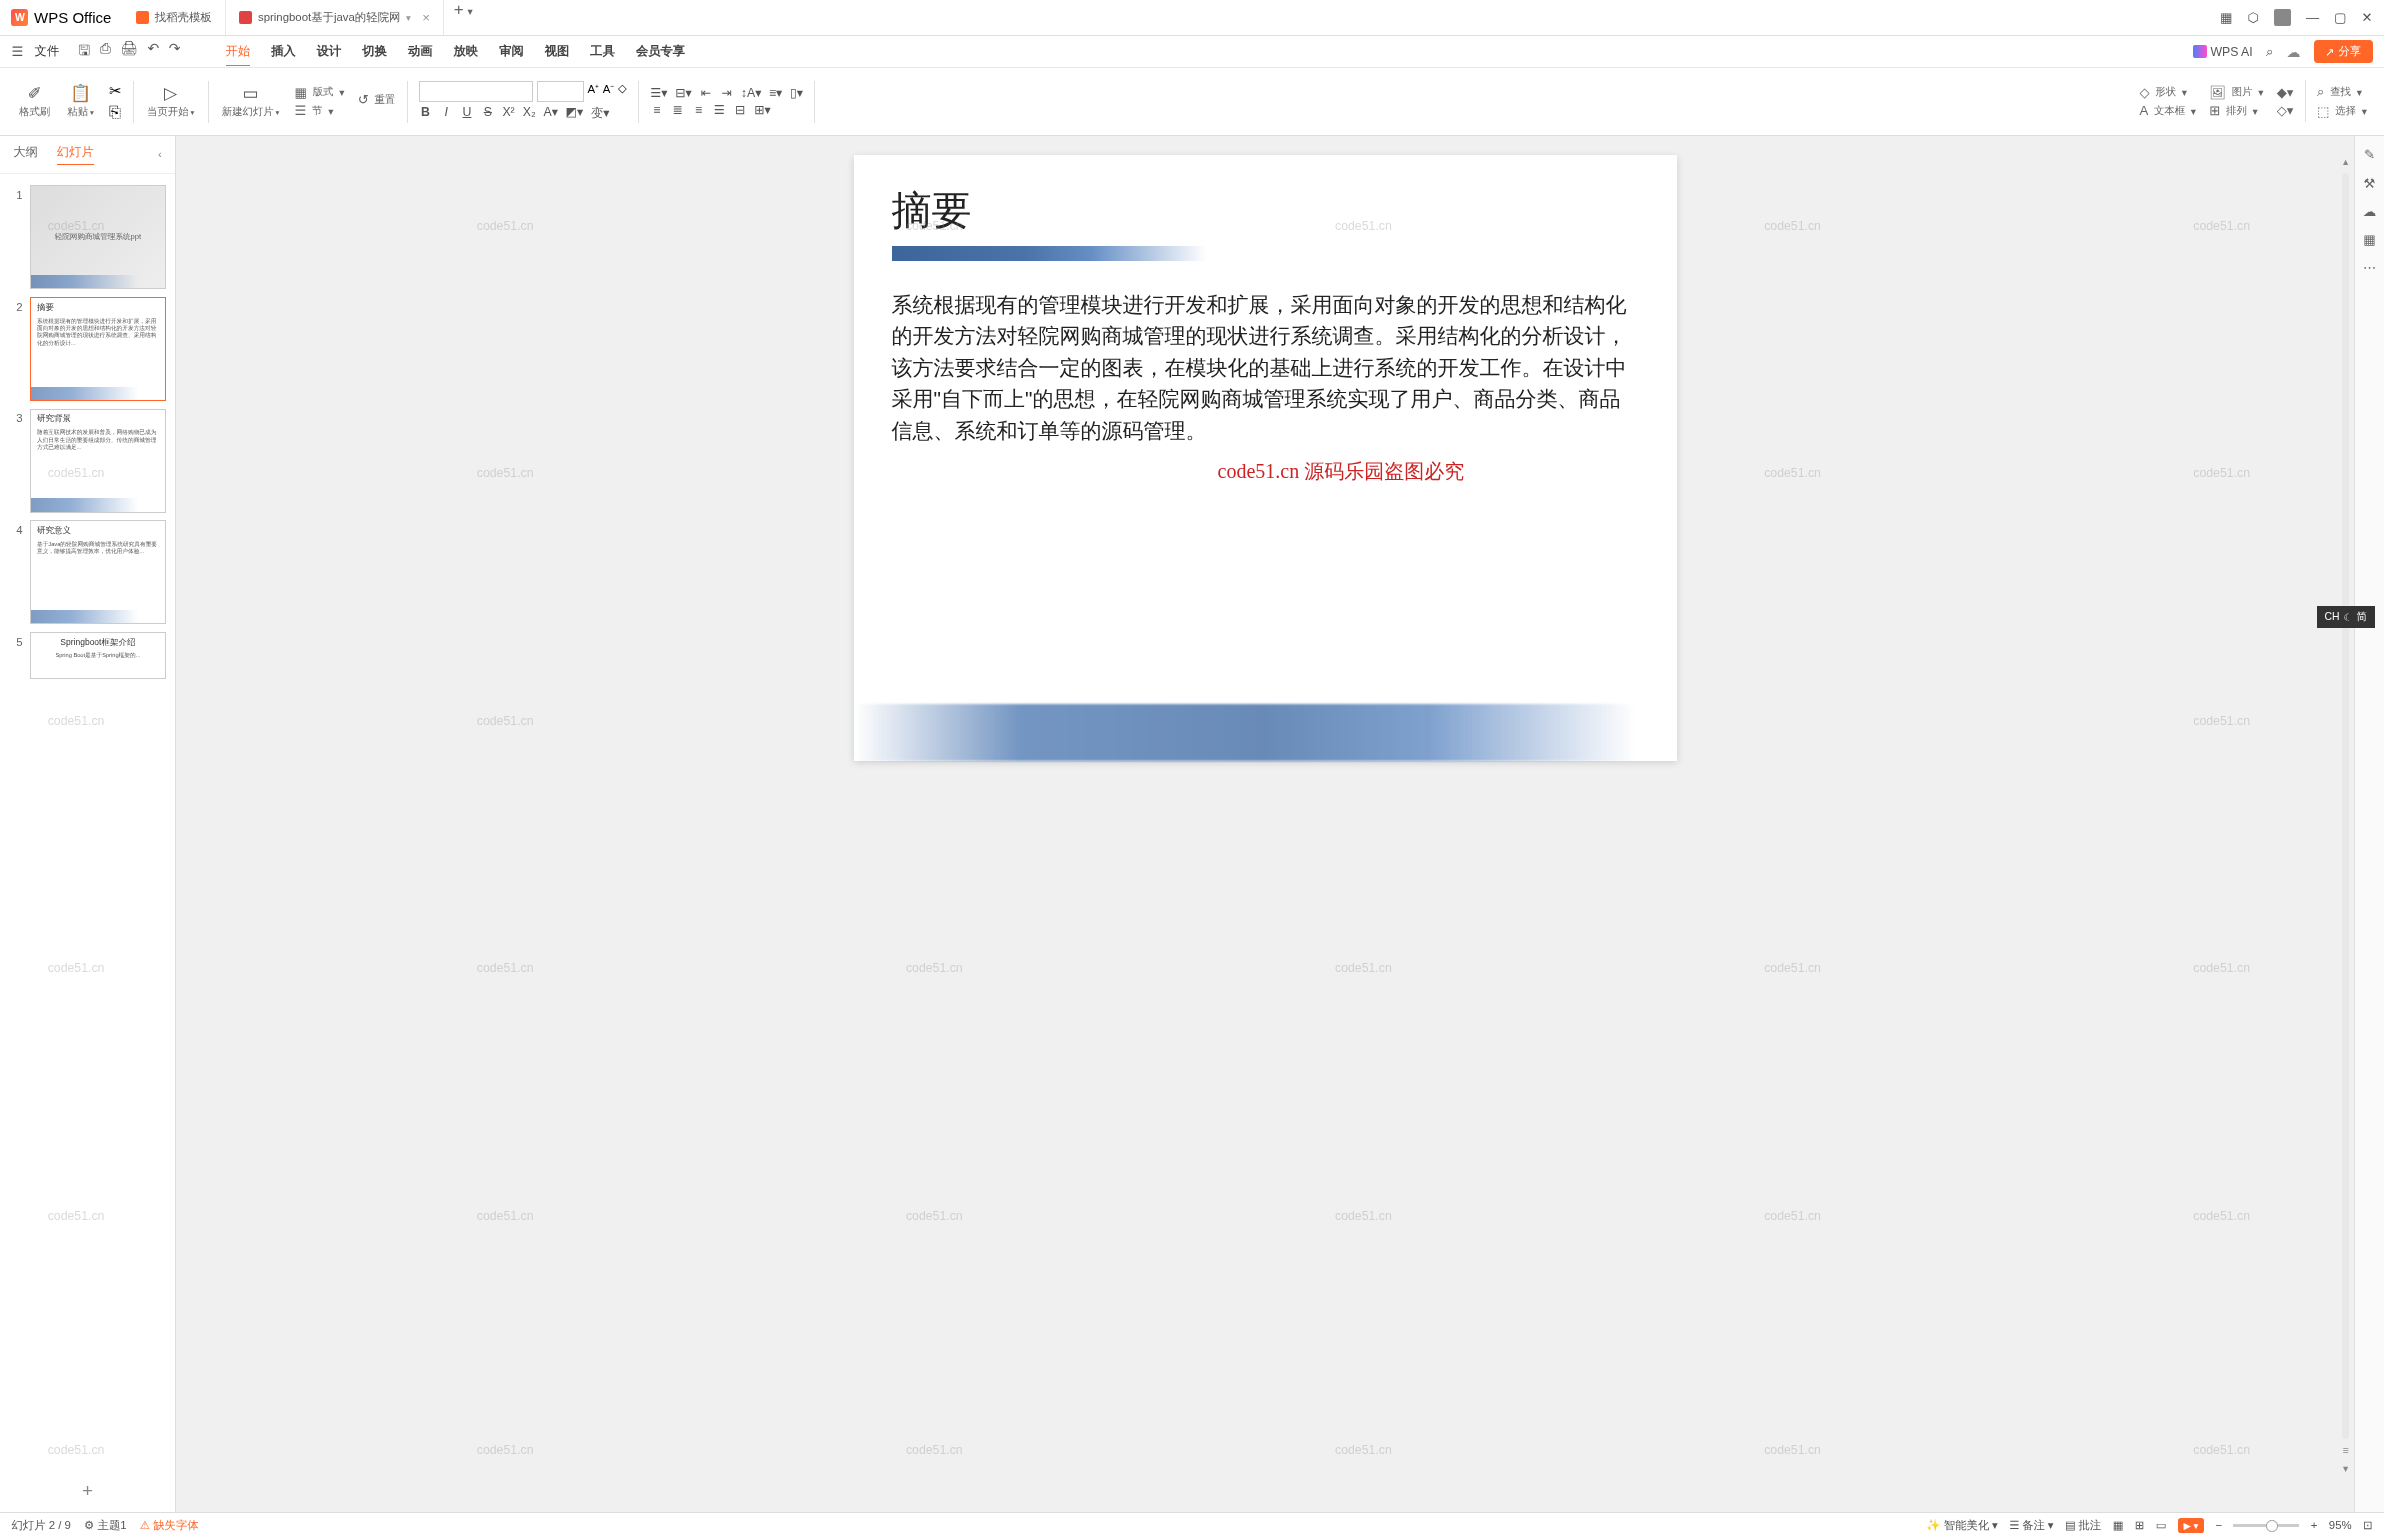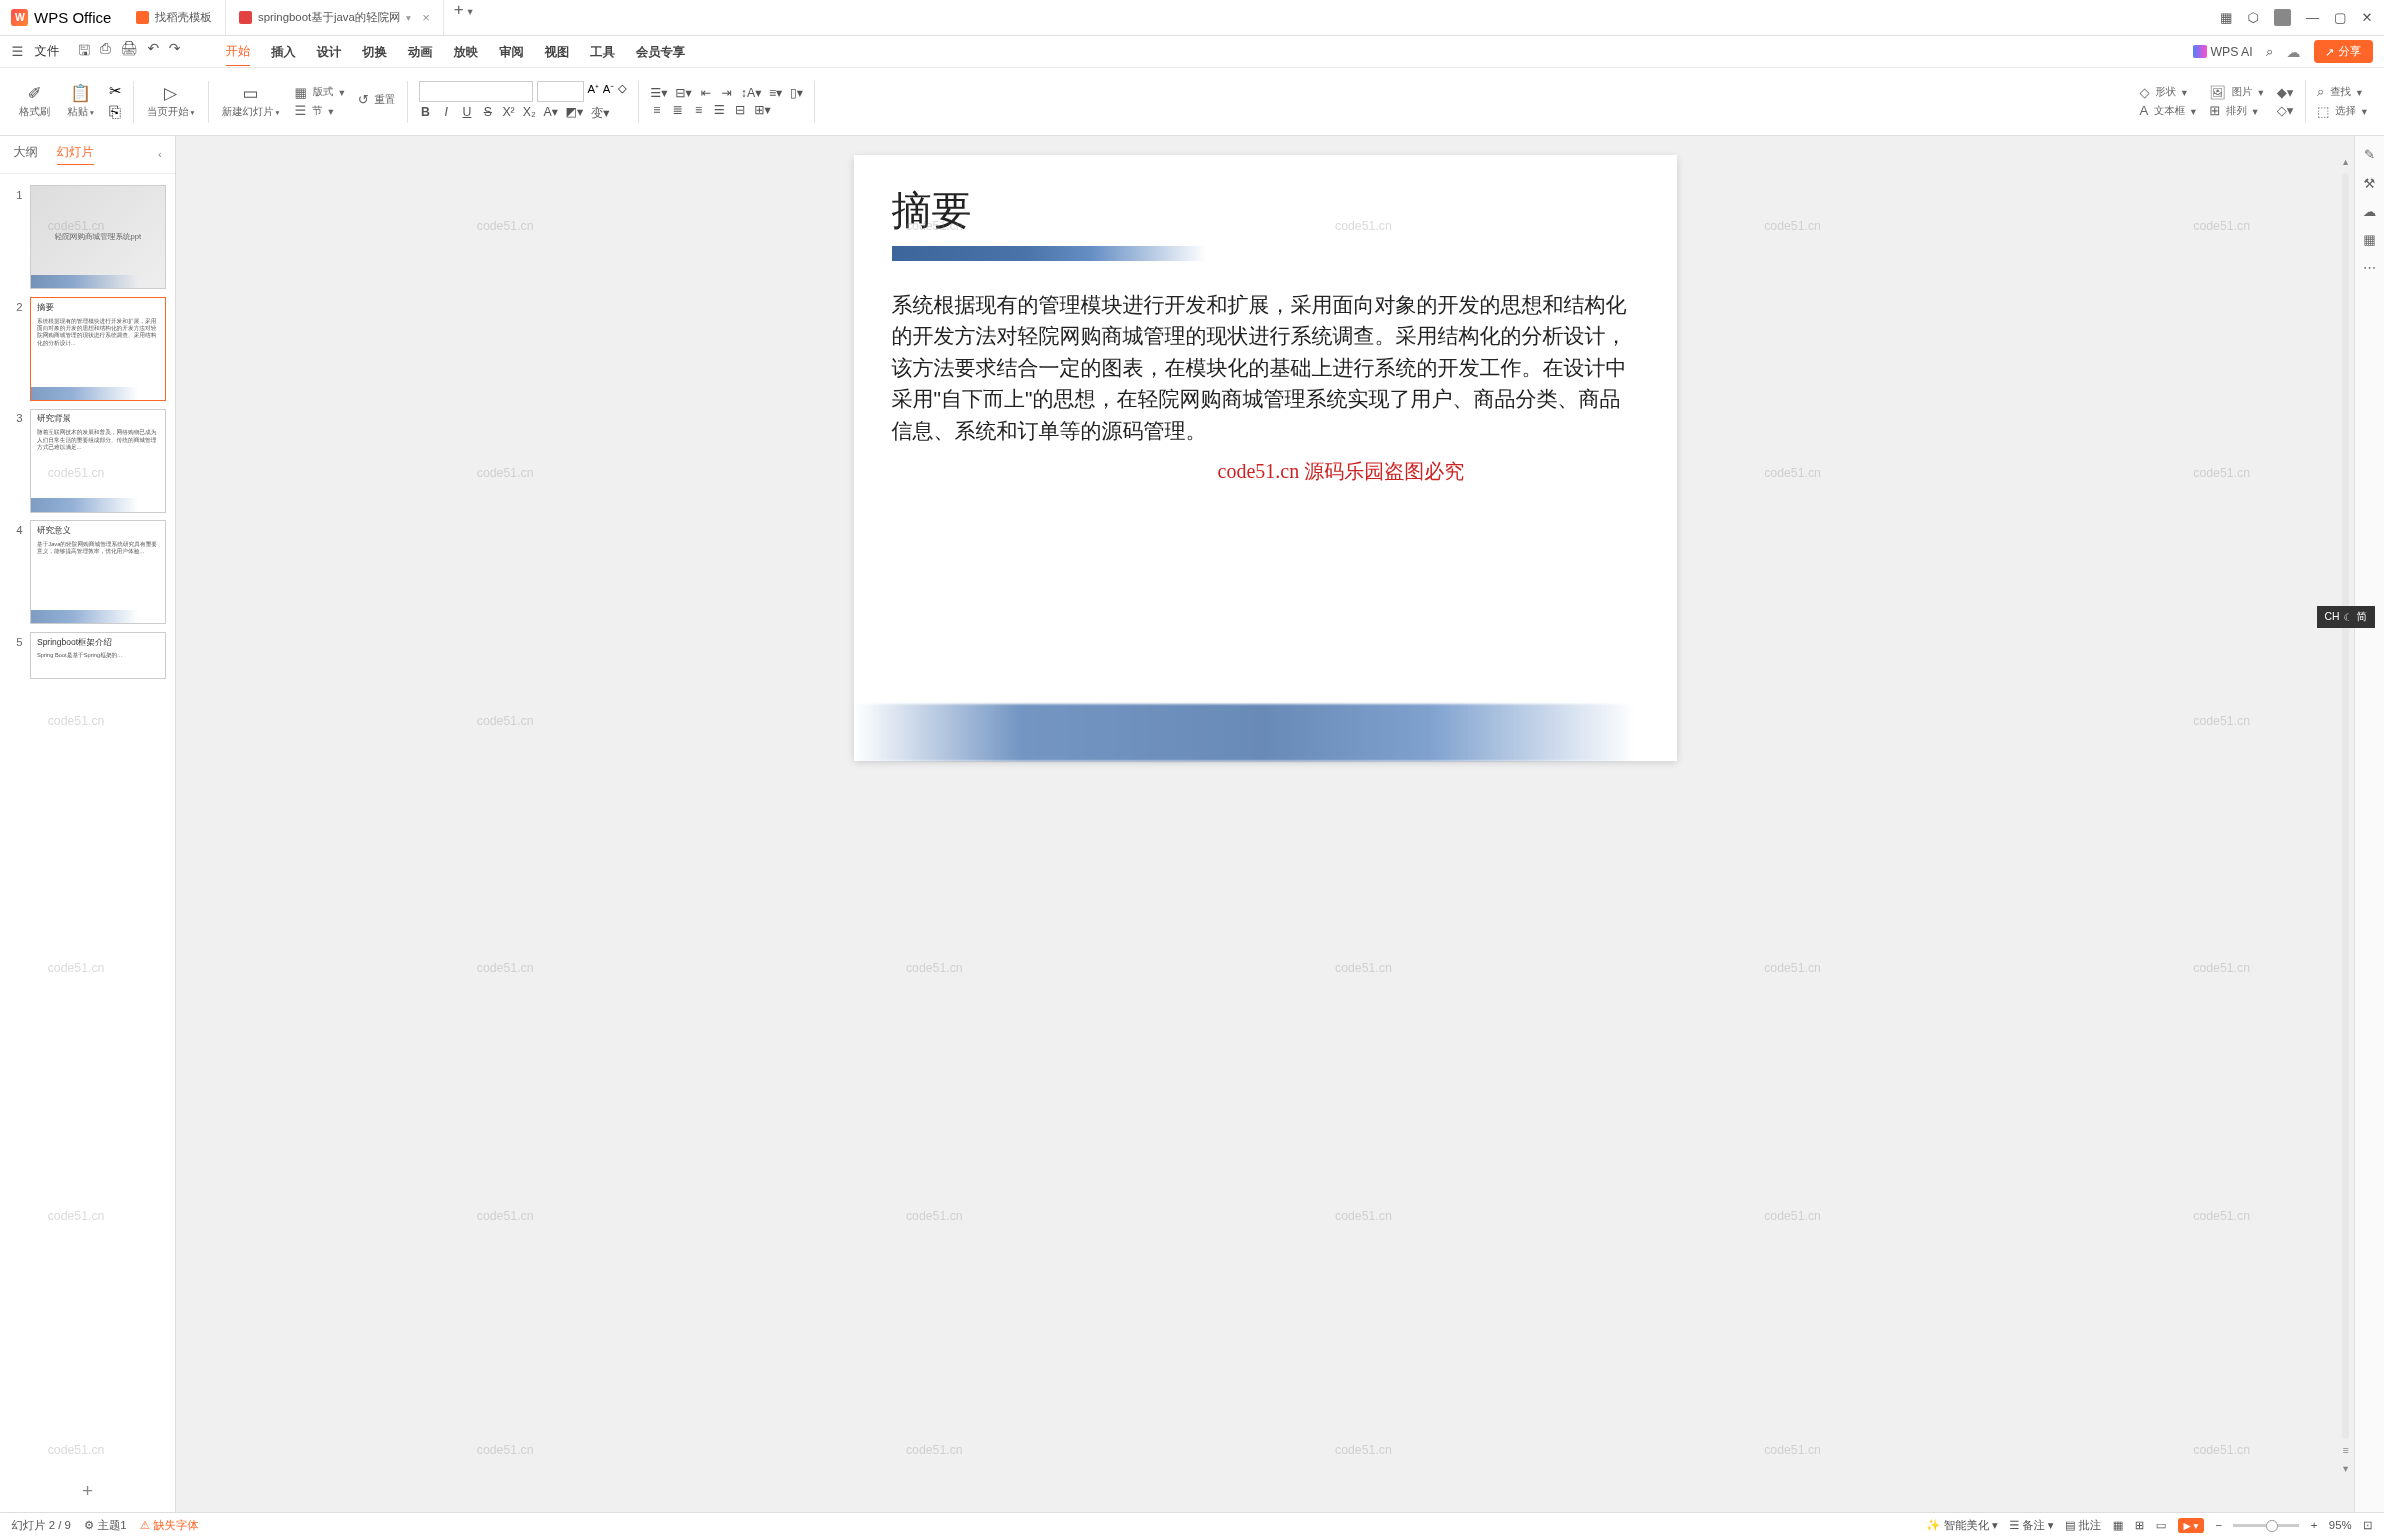--- a/index.html
+++ b/index.html
@@ -19,21 +19,21 @@
 .tab-add .chev { font-size: 10.4px; margin-left: 3.8px; }
 .title-right { margin-left: auto; display: flex; align-items: center; gap: 15px; padding-right: 11.4px; color: #555; }
 .title-right span { cursor: pointer; font-size: 13.2px; }
 .avatar { width: 17px; height: 17px; background: #888; border-radius: 1.9px; }
 
 .menu-bar { height: 32px; background: #fff; display: flex; align-items: center; padding: 0 11.4px; gap: 17px; border-bottom: 0.9px solid #e8e8e8; }
 .menu-left { display: flex; align-items: center; gap: 11.4px; }
 .hamburger { font-size: 13.2px; color: #555; }
 .menu-file { font-size: 12.3px; color: #333; }
 .quick-icons { display: flex; gap: 9.5px; margin-left: 7.6px; color: #555; font-size: 14px; }
-.menu-tabs { display: flex; gap: 21px; margin-left: 28px; align-items: flex-end; }
+.menu-tabs { display: flex; gap: 21px; margin-left: 28px; }
 .menu-tab { font-size: 12.3px; color: #444; padding: 5.7px 0; cursor: pointer; font-weight: bold; }
 .menu-tab.active { color: #ff6628; border-bottom: 1.9px solid #ff6628; font-weight: 500; }
 .menu-right { margin-left: auto; display: flex; align-items: center; gap: 13.2px; }
 .wps-ai { font-size: 12.3px; color: #555; display: flex; align-items: center; gap: 3.8px; }
 .wps-ai-icon { width:13.2px;height:13.2px;background:linear-gradient(90deg,#4d7fff,#ff4dcc);border-radius:1.9px; }
 .search-icon { font-size: 13.2px; color: #555; }
 .cloud-ico { font-size: 14px; color: #888; }
 .share-btn { background: #ff6628; color: #fff; padding: 3.8px 11.4px; border-radius: 3.8px; font-size: 11.4px; display: flex; align-items: center; gap: 3.8px; }
 
 .ribbon { height: 68px; background: #fff; display: flex; align-items: center; padding: 0 11.4px; gap: 1.9px; border-bottom: 0.9px solid #ddd; box-shadow: 0 0.9px 2.8px rgba(0,0,0,0.05); }
@@ -336,21 +336,21 @@
       <div class="thumb-row">
         <div class="thumb-num">4</div>
         <div class="thumb">
           <div class="thumb-title">研究意义</div>
           <div class="thumb-body">基于Java的轻院网购商城管理系统研究具有重要意义，能够提高管理效率，优化用户体验...</div>
           <div class="thumb-water"></div>
         </div>
       </div>
       <div class="thumb-row">
         <div class="thumb-num">5</div>
-        <div class="thumb" style="height:47px;">
+        <div class="thumb" style="height:47px;text-align:center;">
           <div class="thumb-title">Springboot框架介绍</div>
           <div class="thumb-body">Spring Boot是基于Spring框架的...</div>
         </div>
       </div>
     </div>
     <div class="thumb-add">+</div>
   </div>
 
   <div class="canvas-area">
     <div class="slide-canvas">

